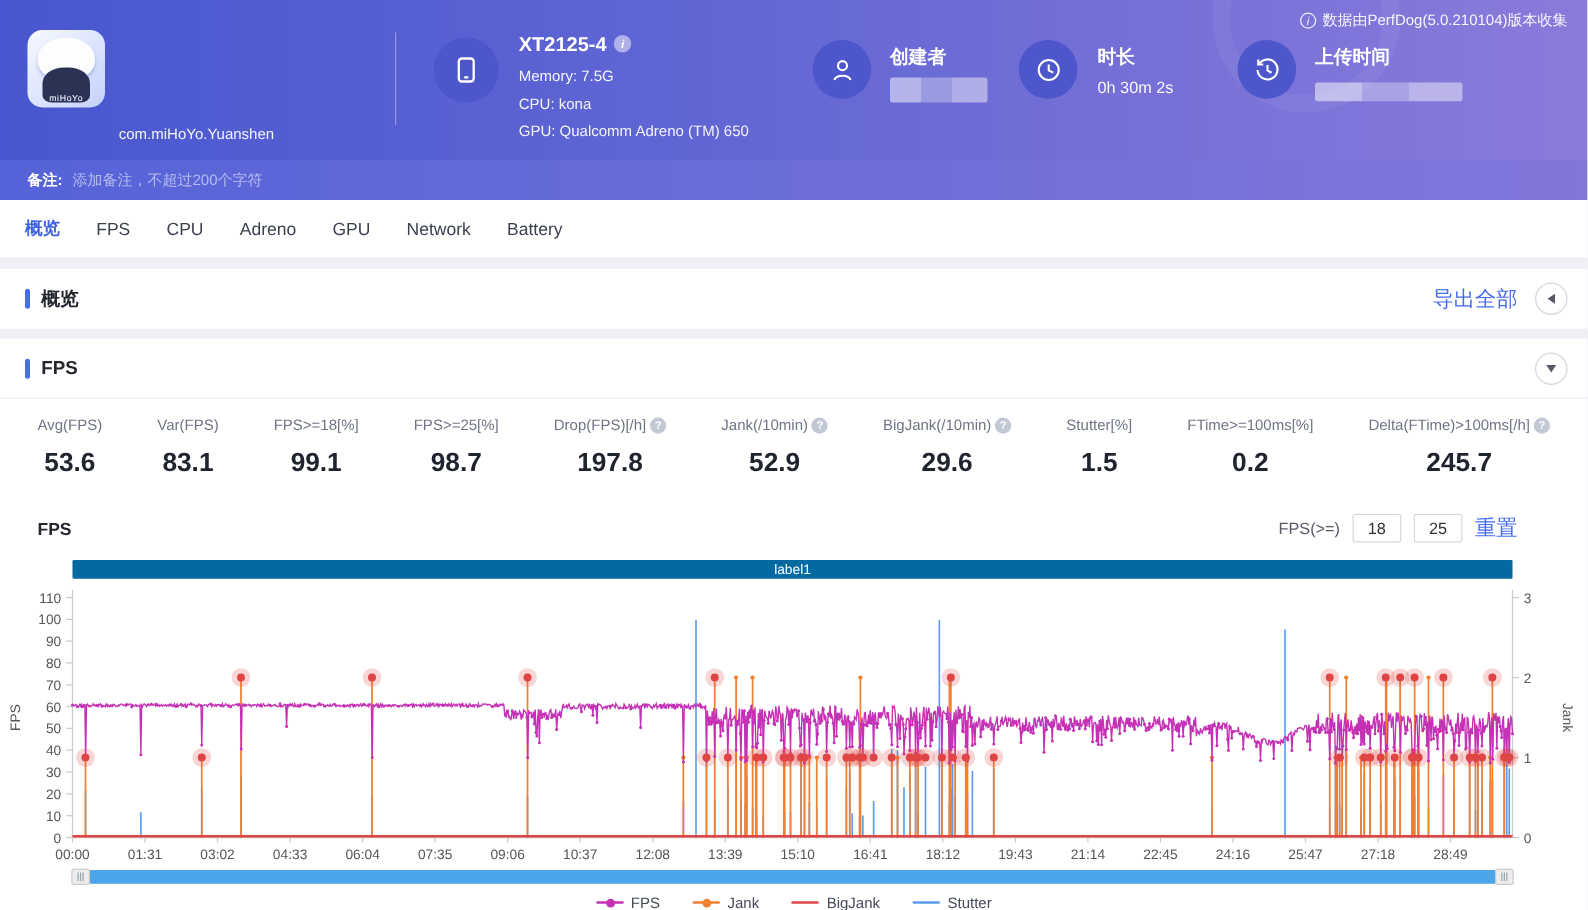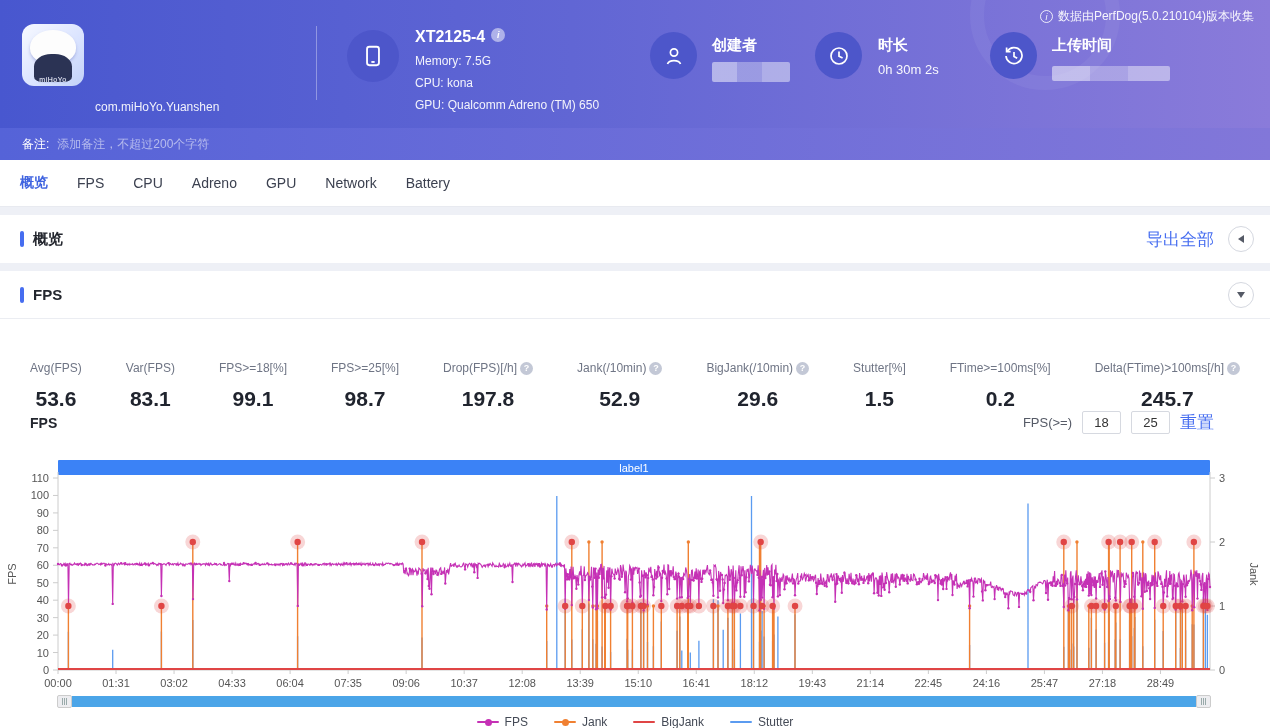--- a/index.html
+++ b/index.html
@@ -34,21 +34,21 @@
     background:linear-gradient(90deg,rgba(255,255,255,.5) 0 32%,rgba(255,255,255,.32) 32% 64%,rgba(255,255,255,.45) 64%); }
   .dev-info { position:absolute; left:415px; top:28px; }
   .dev-model { font-size:16px; font-weight:bold; display:flex; align-items:flex-start; gap:6px; }
   .i-filled { display:inline-flex; width:14px; height:14px; background:rgba(255,255,255,.5); color:#fff;
     border-radius:50%; font-size:9px; font-style:italic; align-items:center; justify-content:center; font-weight:bold; }
   .dev-line { font-size:12px; color:rgba(255,255,255,.92); margin-top:8px; }
 
   
   .remark-bar { width:1270px; height:32px; background:linear-gradient(90deg,#5563d8,#8277d9);
     display:flex; align-items:center; padding-left:22px; font-size:12px; color:#fff; cursor:text; }
-  .remark-bar b { font-weight:normal; margin-right:8px; }
+  .remark-bar b { font-weight:bold; margin-right:8px; }
   .remark-ph { color:rgba(255,255,255,.55); }
 
   
   .tabs-bar { width:1270px; height:47px; background:#fff; display:flex; align-items:center;
     padding-left:20px; gap:29px; border-bottom:1px solid #e8eaf0; }
   .tab-item { font-size:14px; color:#3c4150; cursor:pointer; }
   .tab-item.active { color:#4064e0; font-weight:bold; }
 
   .gap8 { height:8px; }
 
@@ -66,21 +66,21 @@
   .overview-card .sec-title { flex:0 0 auto; }
   .overview-card .spacer { flex:1; }
   .overview-card .link-blue { margin-right:14px; }
 
   .fps-card { height:457px; }
   .fps-head { height:48px; display:flex; align-items:center; padding:0 16px 0 20px; border-bottom:1px solid #ebedf2; }
   .fps-head .spacer { flex:1; }
 
   .metrics-row { position:absolute; left:30px; right:30px; top:62px; display:flex; justify-content:space-between; }
   .metric { text-align:center; }
-  .metric .m-label { font-size:12px; color:#6f7585; display:flex; align-items:center; justify-content:center; gap:3px;margin-top:28px; }
+  .metric .m-label { font-size:12px; color:#6f7585; display:flex; align-items:center; justify-content:center; gap:3px; }
   .metric .m-value { font-size:21px; font-weight:bold; color:#20242e; margin-top:12px; }
   .q-icon { display:inline-flex; width:13px; height:13px; border-radius:50%; background:#c3c8d6; color:#fff;
     font-size:9px; font-weight:bold; align-items:center; justify-content:center; cursor:pointer; }
 
   .chart-label { position:absolute; left:30px; top:144px; font-size:14px; font-weight:bold; color:#23262e; }
   .threshold-box { position:absolute; right:56px; top:140px; display:flex; align-items:center; gap:10px; font-size:13px; color:#555a66; }
   .th-input { width:39px; height:23px; border:1px solid #d6d9e0; border-radius:2px; text-align:center;
     font-size:13px; color:#333; font-family:"Liberation Sans",sans-serif; }
 
   .band { position:absolute; left:58px; top:177px; width:1152px; height:15px; border-radius:1px;
@@ -275,21 +275,21 @@
 
   <div class="chart-label">FPS</div>
 
   <div class="threshold-box">
     <span>FPS(&gt;=)</span>
     <input class="th-input" value="18" style="">
     <input class="th-input" value="25" style="">
     <a class="link-blue">重置</a>
   </div>
 
-  <div class="band" id="label-band" style="background: #3b82f6; margin-top: 12px;">
+  <div class="band" id="label-band" style="background: #0369a1;">
     <span>label1</span>
   </div>
 
   <div class="chart-wrap">
     <svg id="fps-chart-svg" width="1270" height="226">
         <line x1="58" y1="6" x2="58" y2="204" stroke="#ccc"></line>
         <line x1="1210" y1="6" x2="1210" y2="204" stroke="#ccc"></line>
         <line x1="58" y1="204" x2="1210" y2="204" stroke="#ccc"></line>
         <line x1="53" y1="204" x2="58" y2="204" stroke="#ccc"></line>
         <text x="49" y="208" text-anchor="end" font-size="11" fill="#555" font-family="Liberation Sans, sans-serif">0</text>

